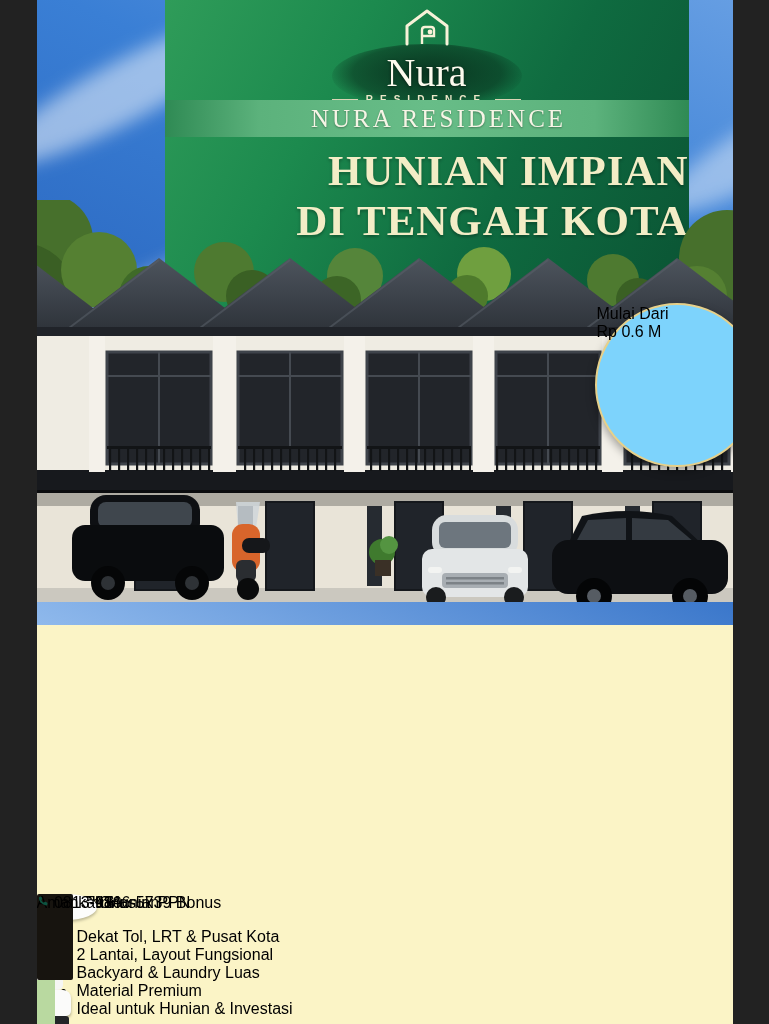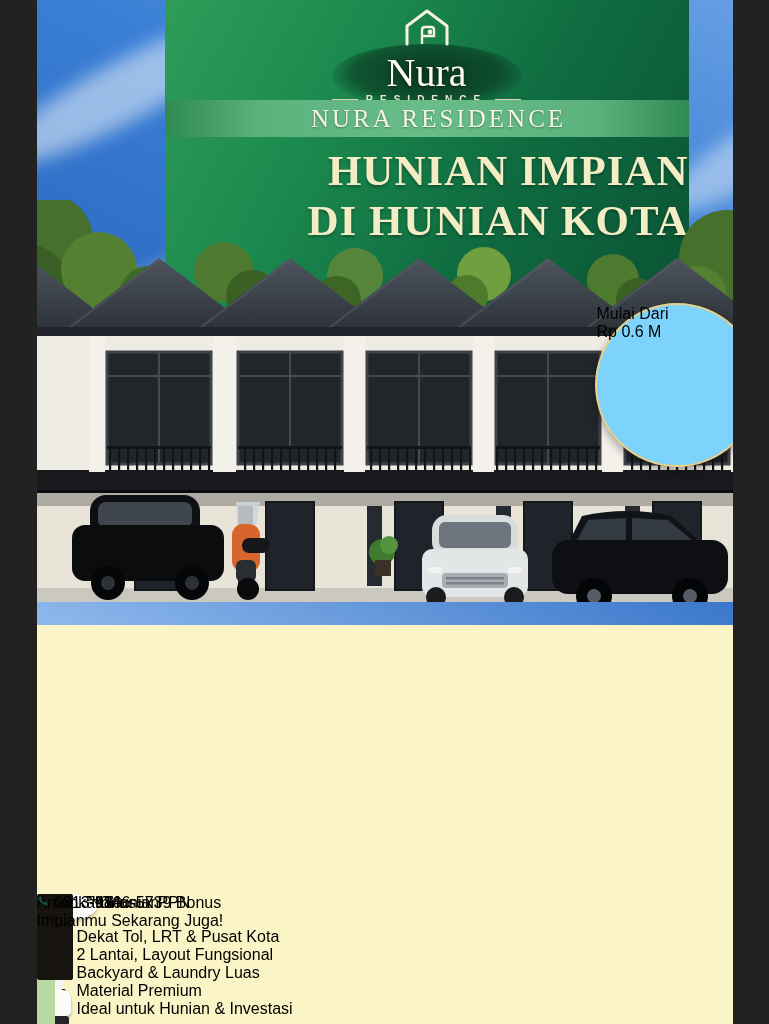--- a/index.html
+++ b/index.html
@@ -142,21 +142,21 @@
       <div class="brand-name">Nura</div>
       <div class="brand-sub">
         <i></i>
         <span>RESIDENCE</span>
         <i></i>
       </div>
     </div>
     <div class="abs name-banner">NURA RESIDENCE</div>
     <div class="abs headline">
       <div>HUNIAN IMPIAN</div>
-      <div>DI HUNIAN KOTA</div>
+      <div>DI TENGAH KOTA</div>
     </div>
   </div>
 
   <svg class="abs scene" viewBox="0 0 769 402">
     <defs>
       <linearGradient id="roofG" x1="0" y1="0" x2="0" y2="1">
         <stop offset="0" stop-color="#4d545d"></stop>
           <stop offset="1" stop-color="#2e333a"></stop>
       </linearGradient>
       <pattern id="bal" width="9" height="24" patternUnits="userSpaceOnUse">
@@ -449,21 +449,20 @@
 
   </div>
   <div class="abs photo ph2">
     <div class="ph-shape" style="left:8px;top:12px;width:36px;height:86px;background:#17140f;border-radius:2px;"></div>
     <div class="ph-shape" style="left:14px;top:18px;width:18px;height:74px;background:#b9d9a0;"></div>
 
   </div>
 
   <div class="abs cta">
     <div>Amankan Hunian</div>
-    <div>Impianmu Sekarang Juga!</div>
   </div>
 
   <div class="abs phone-pill">
     <span class="phone-circ">
       <svg width="13" height="13" viewBox="0 0 24 24">
         <path d="M6.6 2.8 C7.4 2.6 8.2 3 8.5 3.8 L9.6 6.5 C9.9 7.2 9.7 8 9.1 8.5 L7.9 9.5 C8.9 11.6 10.6 13.3 12.7 14.3 L13.7 13.1 C14.2 12.5 15 12.3 15.7 12.6 L18.4 13.7 C19.2 14 19.6 14.8 19.4 15.6 L18.9 17.8 C18.7 18.7 17.9 19.3 17 19.2 C9.8 18.4 4.2 12.8 3.4 5.6 C3.3 4.7 3.9 3.9 4.8 3.7 Z" fill="#0d5340"></path>
       </svg>
     </span>
     <span class="phone-num">0813-9806-5739</span>
     <span class="contact-name">Bonus</span>

